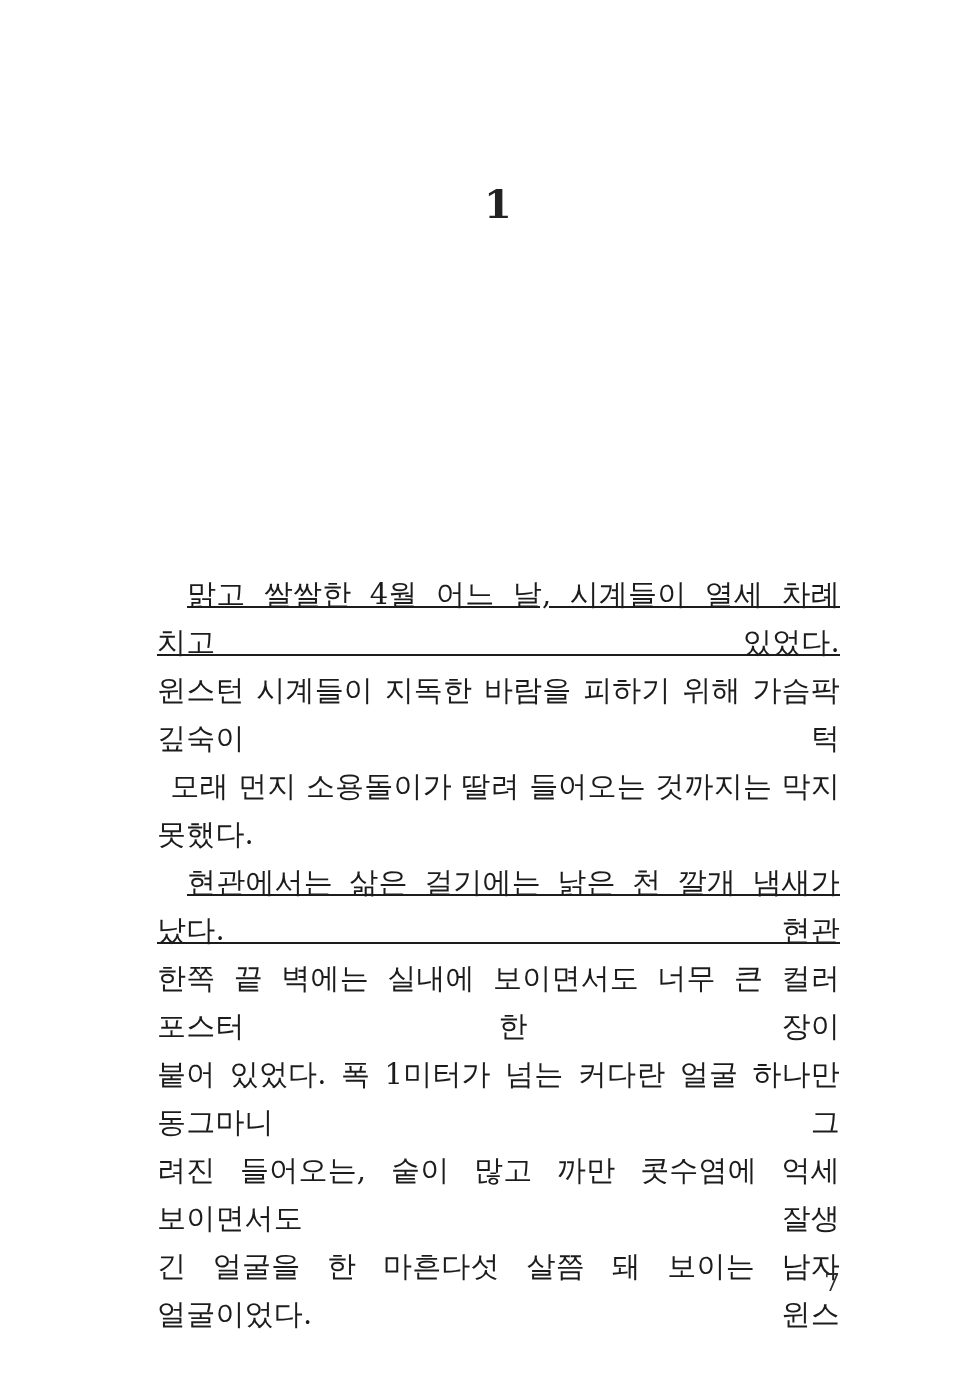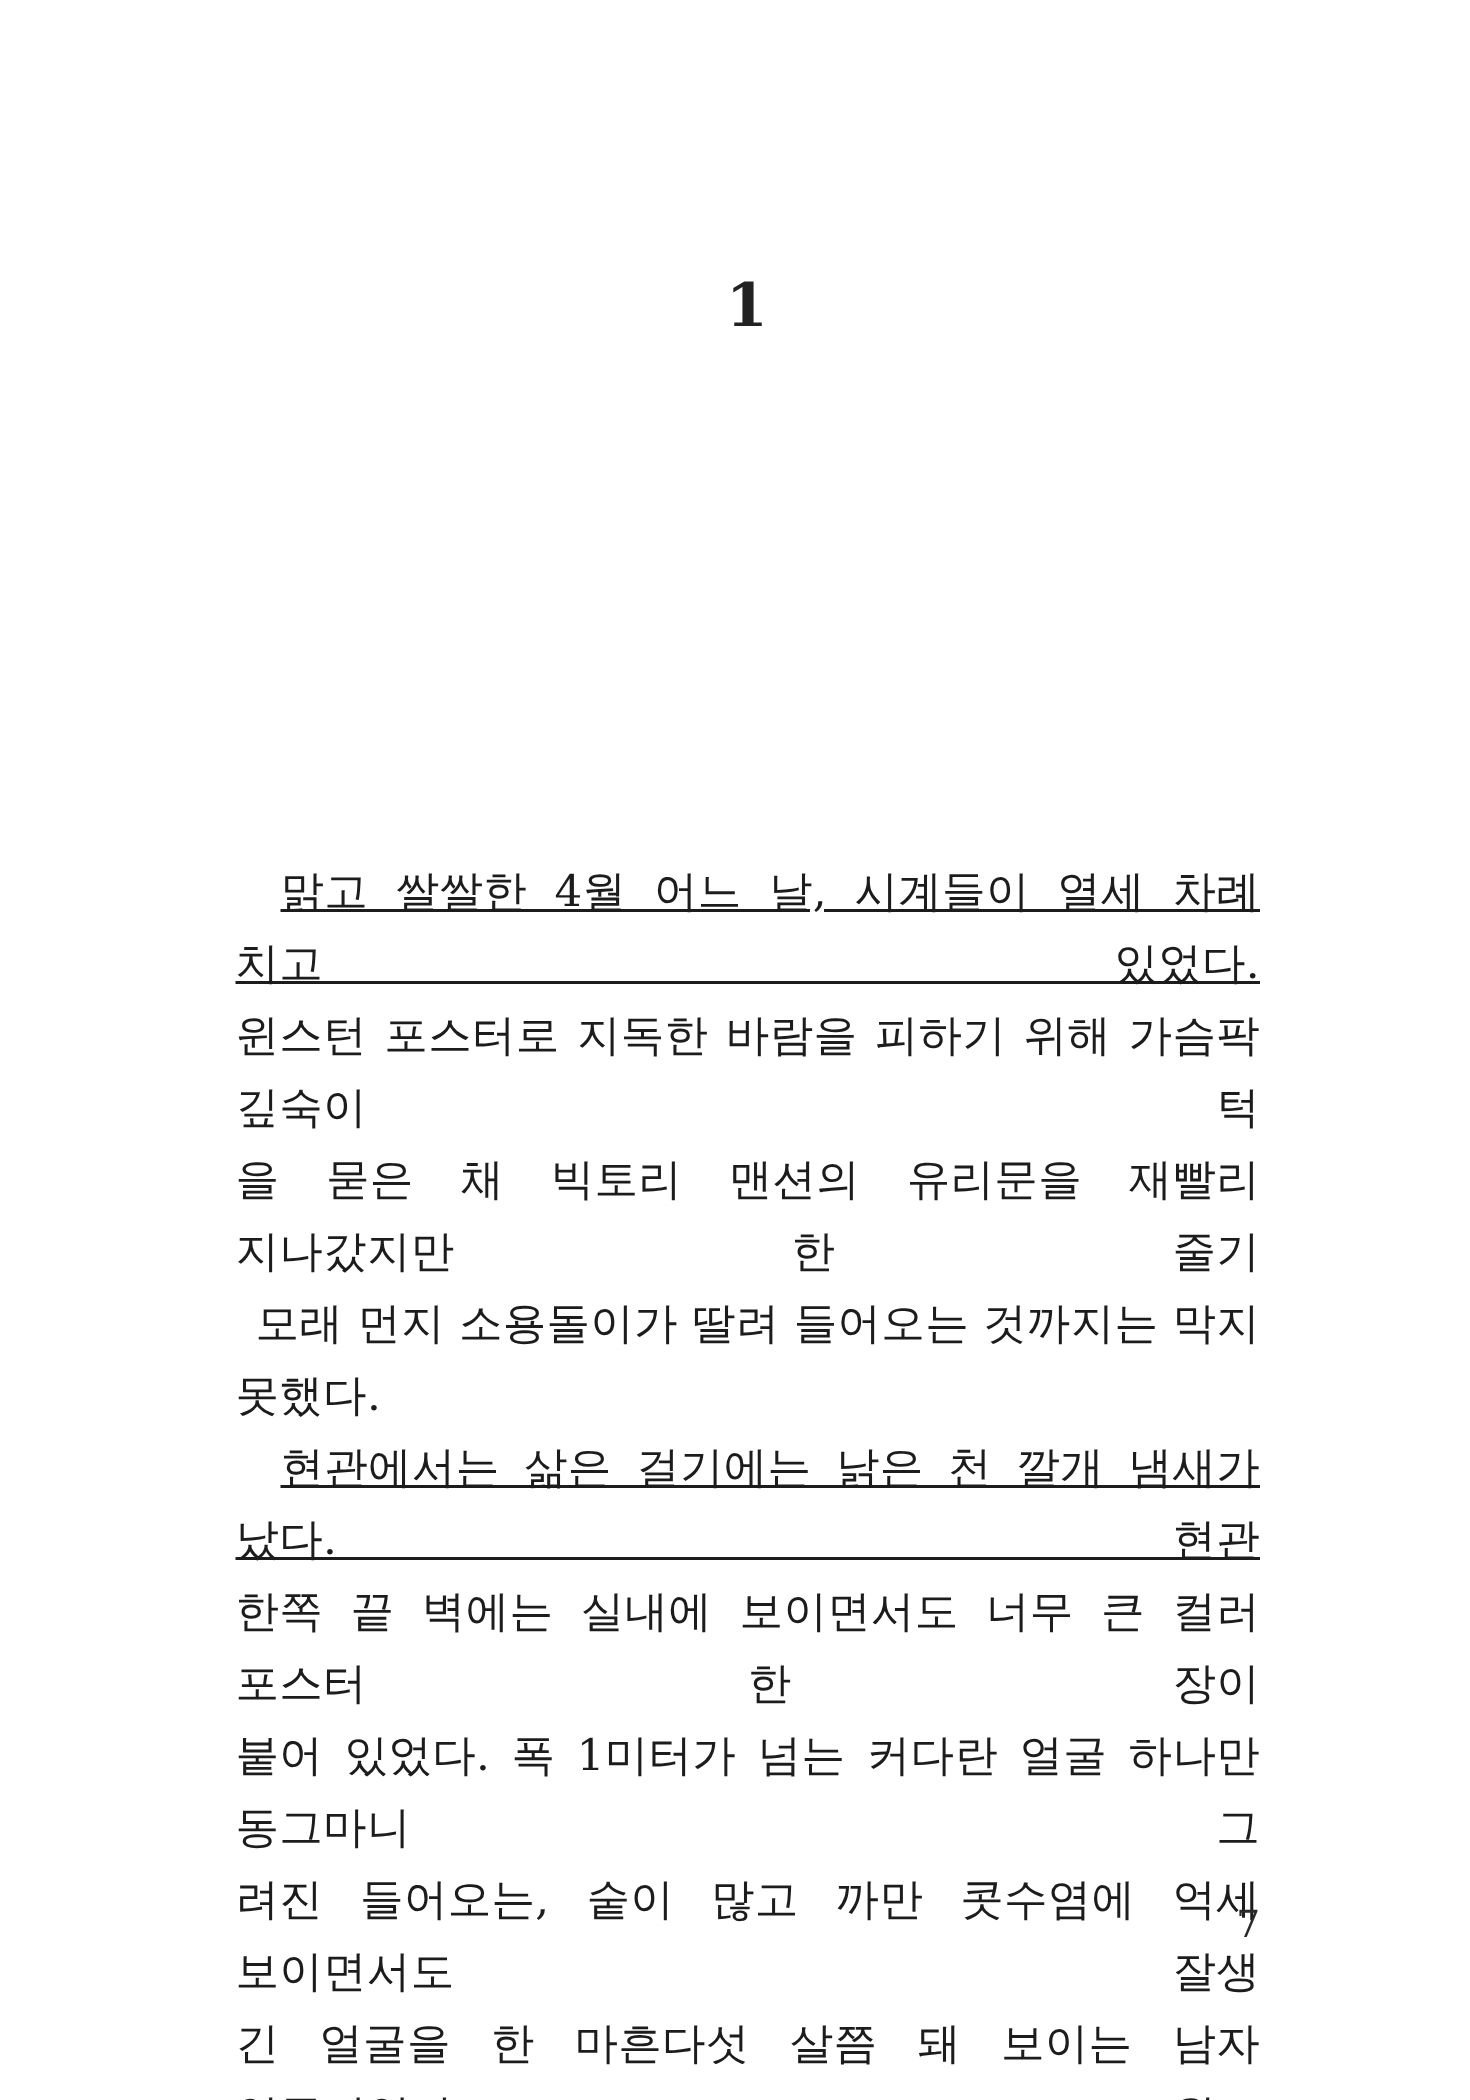--- a/index.html
+++ b/index.html
@@ -68,22 +68,21 @@
 <body>
 
 <div class="page">
 
   <div class="chapter-heading">1</div>
 
   <div class="text-block">
 
     <div class="paragraph">
       <div class="line indent">맑고 쌀쌀한 4월 어느 날, 시계들이 열세 차례 치고 있었다.</div>
-      <div class="line">윈스턴 포스터로 지독한 바람을 피하기 위해 가슴팍 깊숙이 턱</div>
-      <div class="line">을 묻은 채 빅토리 맨션의 유리문을 재빨리 지나갔지만 한 줄기</div>
+      <div class="line">윈스턴 시계들이 지독한 바람을 피하기 위해 가슴팍 깊숙이 턱</div>
       <div class="line para-end">모래 먼지 소용돌이가 딸려 들어오는 것까지는 막지 못했다.</div>
     </div>
 
     <div class="paragraph">
       <div class="line indent">현관에서는 삶은 걸기에는 낡은 천 깔개 냄새가 났다. 현관</div>
       <div class="line">한쪽 끝 벽에는 실내에 보이면서도 너무 큰 컬러 포스터 한 장이</div>
       <div class="line">붙어 있었다. 폭 1미터가 넘는 커다란 얼굴 하나만 동그마니 그</div>
       <div class="line">려진 들어오는, 숱이 많고 까만 콧수염에 억세 보이면서도 잘생</div>
       <div class="line">긴 얼굴을 한 마흔다섯 살쯤 돼 보이는 남자 얼굴이었다. 윈스</div>
 

